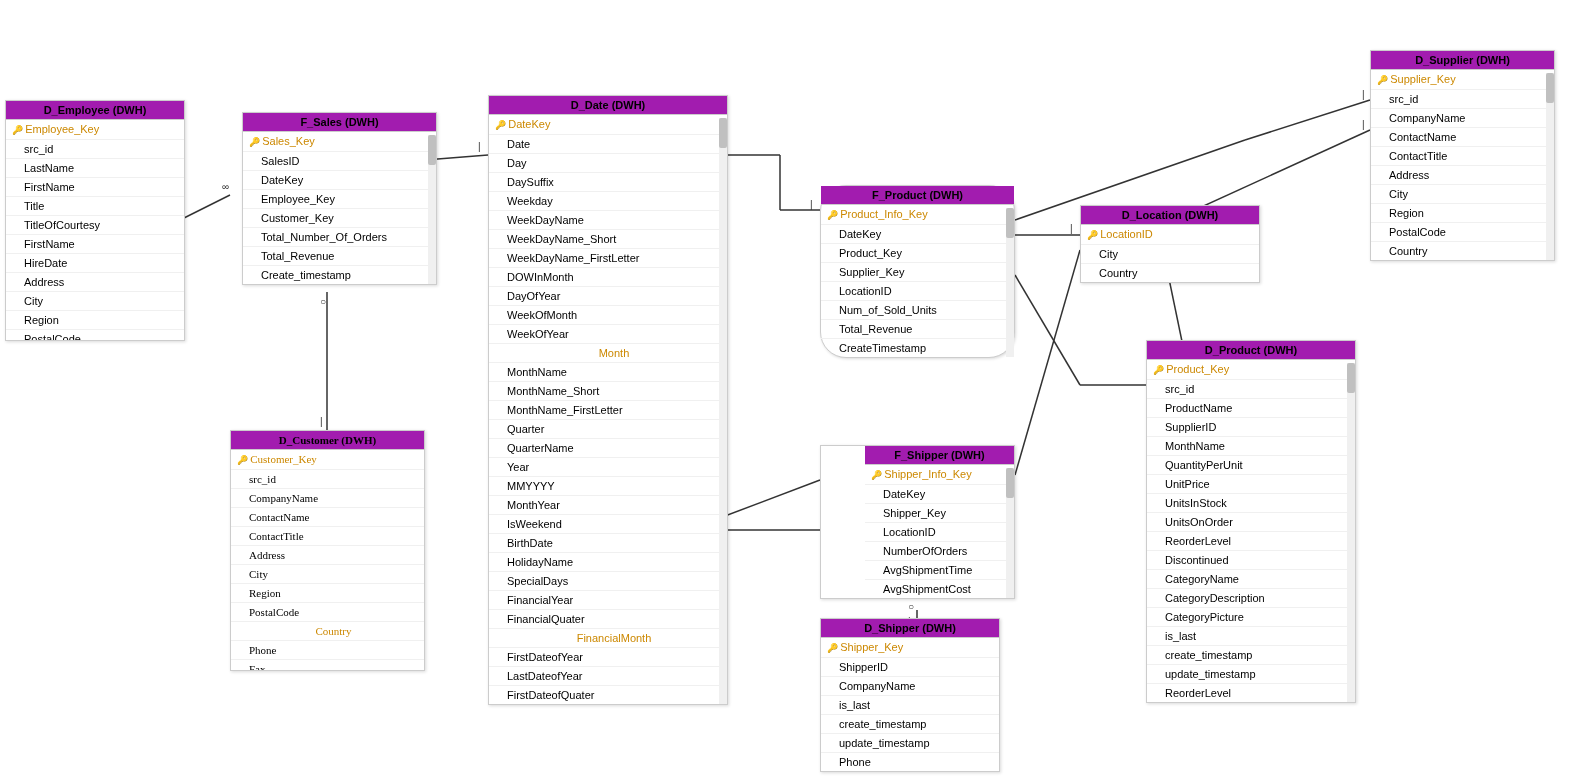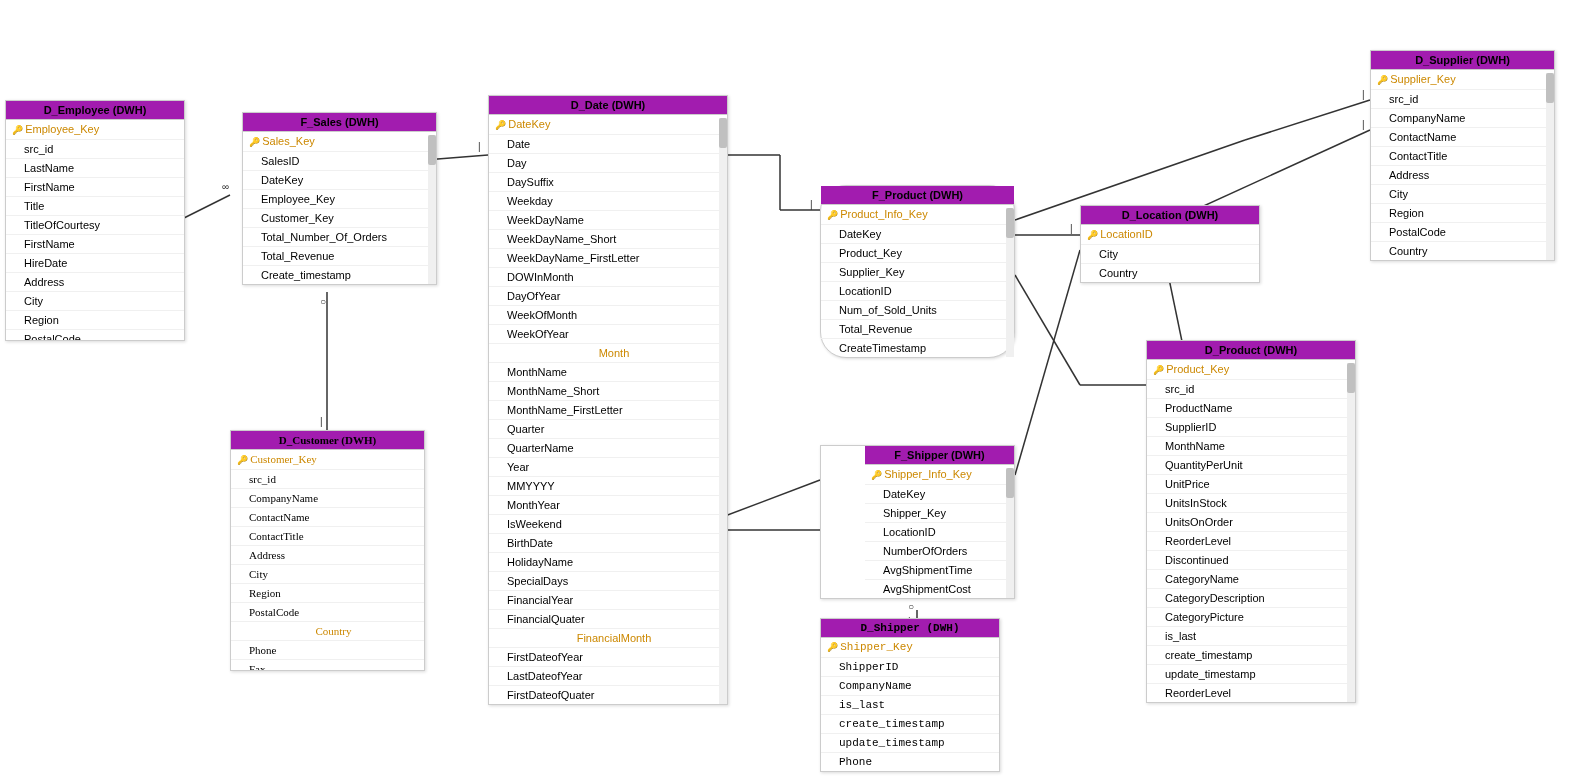--- a/index.html
+++ b/index.html
@@ -280,21 +280,21 @@
       <div class="db-table-row">LocationID</div>
       <div class="db-table-row">NumberOfOrders</div>
       <div class="db-table-row">AvgShipmentTime</div>
       <div class="db-table-row">AvgShipmentCost</div>
     </div>
     <div class="scrollbar-track">
         <div class="scrollbar-thumb"></div>
       </div>
   </div>
 
-  <div class="db-table" style="left:820px; top:618px; width:154px;font-family:Liberation Mono, monospace;">
+  <div class="db-table" style="left:820px; top:618px; width:154px;">
     <div class="db-table-header">D_Shipper (DWH)</div>
     <div class="db-table-body">
       <div class="db-table-row key-row">Shipper_Key</div>
       <div class="db-table-row">ShipperID</div>
       <div class="db-table-row">CompanyName</div>
       <div class="db-table-row">is_last</div>
       <div class="db-table-row">create_timestamp</div>
       <div class="db-table-row">update_timestamp</div>
       <div class="db-table-row">Phone</div>
     </div>

